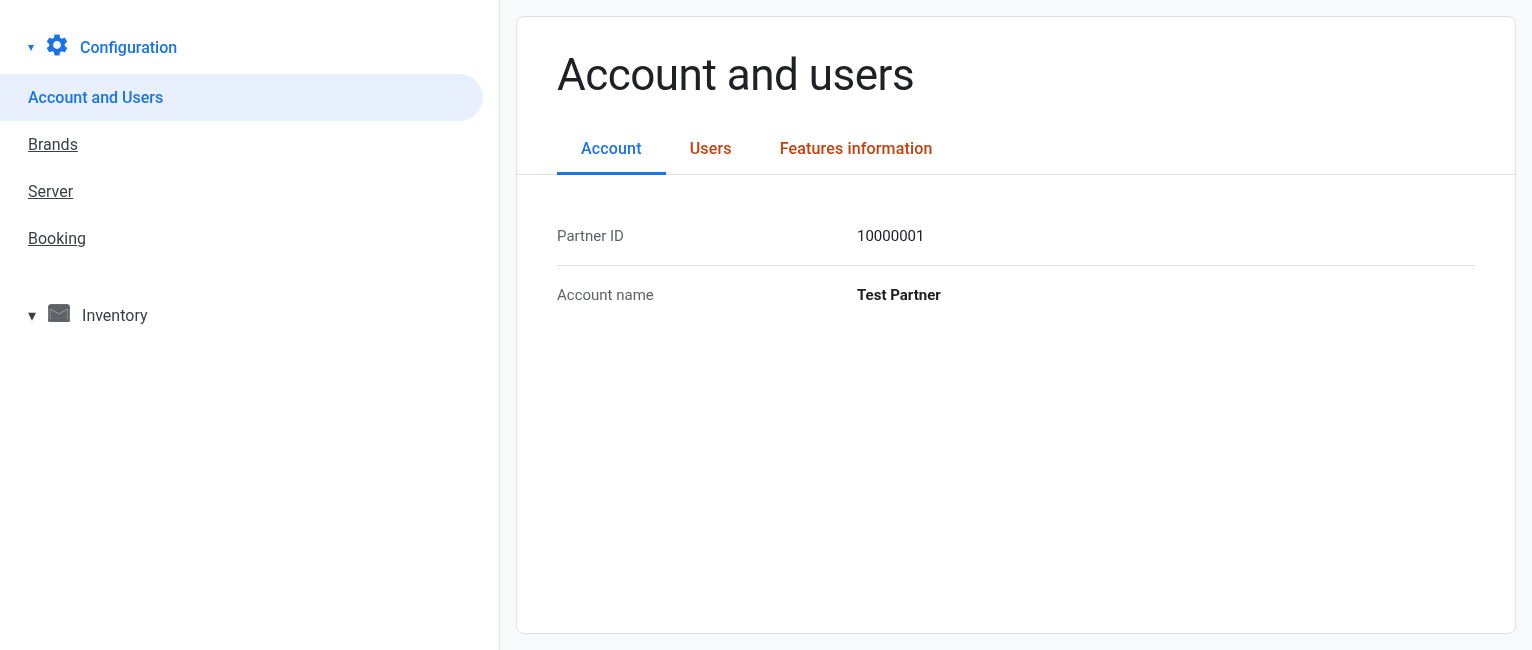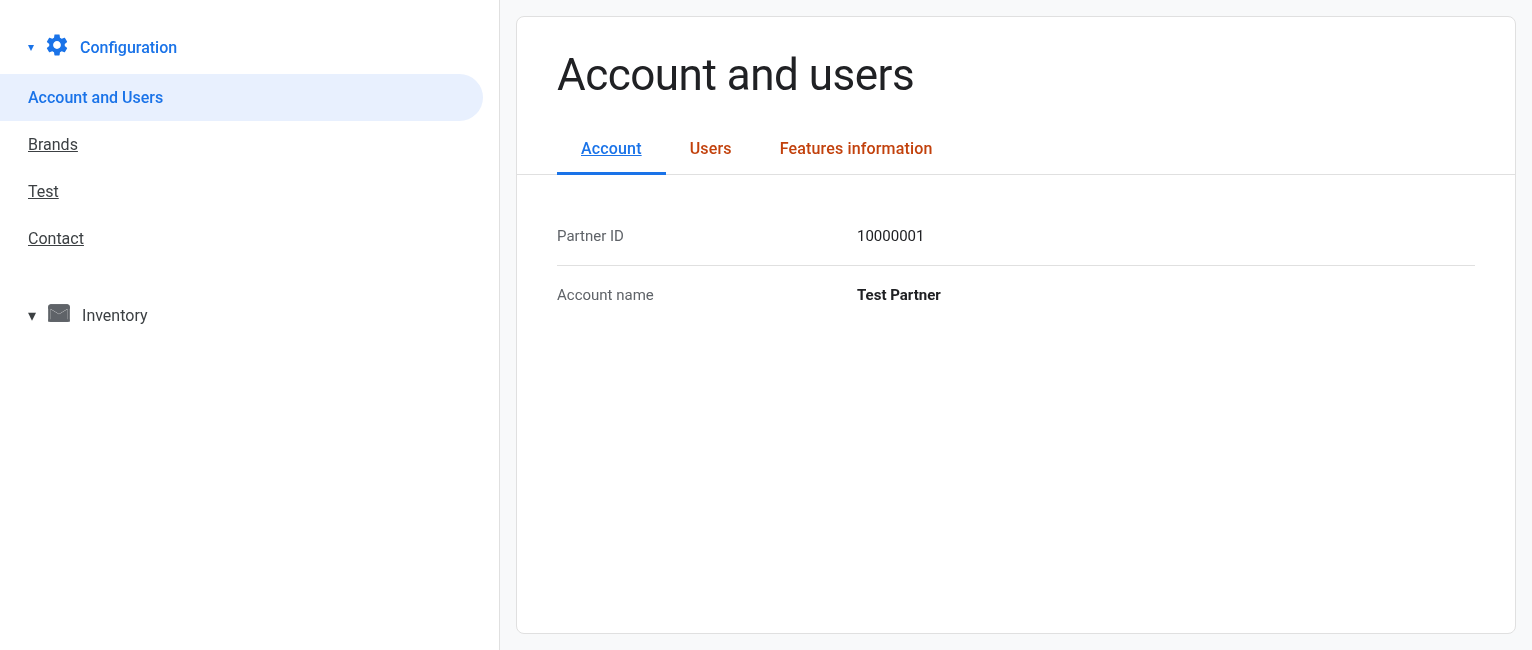--- a/index.html
+++ b/index.html
@@ -118,21 +118,20 @@
       color: #c2410c;
       border-bottom: 3px solid transparent;
       margin-bottom: -1px;
       font-weight: 500;
       letter-spacing: 0.01em;
     }
 
     .tab.active {
       color: #1a73e8;
       border-bottom: 3px solid #1a73e8;
-      text-decoration: underline;
     }
 
     
     .content-area {
       padding: 32px 40px;
       flex: 1;
     }
 
     .info-row {
       display: flex;
@@ -179,25 +178,25 @@
 
   <div class="sidebar-item-active">
     <span>Account and Users</span>
   </div>
 
   <div class="sidebar-item">
     <span>Brands</span>
   </div>
 
   <div class="sidebar-item">
-    <span>Test</span>
+    <span>Server</span>
   </div>
 
   <div class="sidebar-item">
-    <span>Contact</span>
+    <span>Booking</span>
   </div>
 
 
   <div class="sidebar-bottom-section" style="margin-top: 24px;">
     <span class="chevron-icon">▾</span>
     <span class="store-icon">
       <svg viewBox="0 0 24 24" xmlns="http://www.w3.org/2000/svg">
         <path d="M20 4H4v2l8 5 8-5V4zm0 4.236l-8 5-8-5V20h16V8.236z"></path>
         <path d="M2 6h20v2H2zm0 12h20v2H2z"></path>
         <path d="M20 4H4c-1.1 0-2 .9-2 2v12c0 1.1.9 2 2 2h16c1.1 0 2-.9 2-2V6c0-1.1-.9-2-2-2zm0 14H4V8l8 5 8-5v10z"></path>

